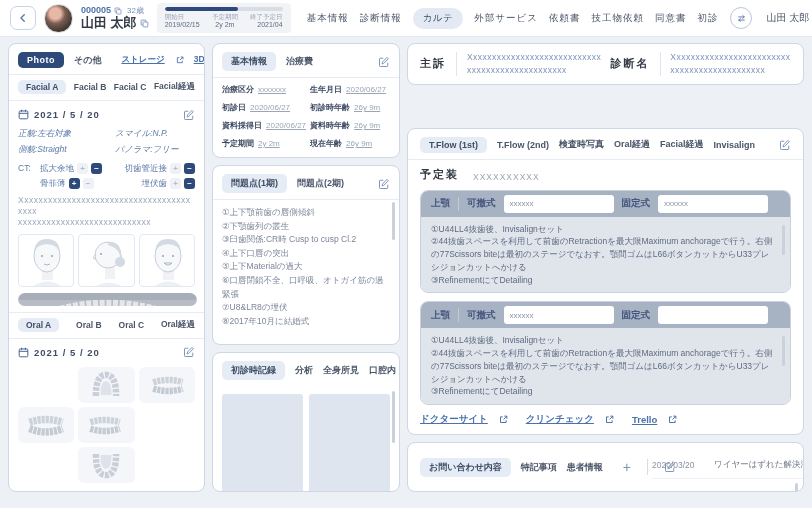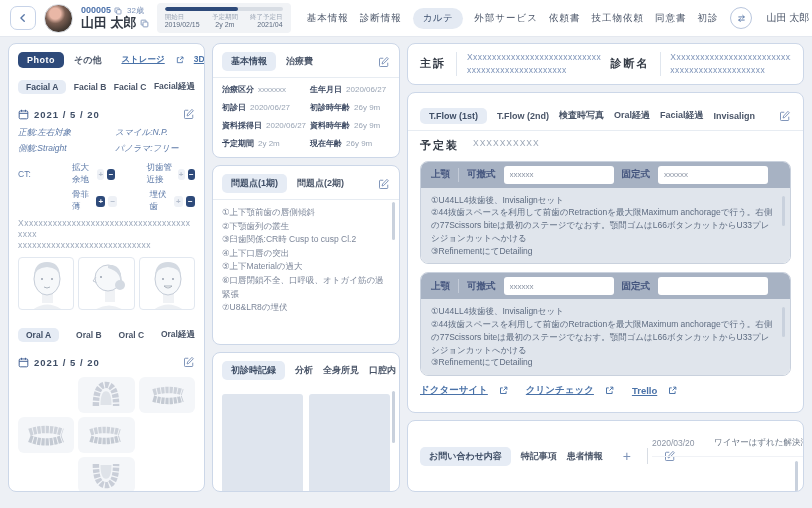--- a/index.html
+++ b/index.html
@@ -50,57 +50,57 @@
   
   .left-card { flex:1; padding:8px 9px; overflow:hidden; display:flex; flex-direction:column; }
   .left-card .hdiv { margin:6px -9px; }
   .link-blue { font-size:8.5px; color:#4a72a8; font-weight:bold; text-decoration:underline; display:inline-flex; align-items:center; gap:11px; cursor:pointer; white-space:nowrap; }
   .subtabs { display:flex; align-items:center; justify-content:space-between; }
   .subtabs .tab-plain { font-size:8.5px; }
   .subtabs .pill { font-size:8.5px; padding:2px 8px; }
   .daterow { display:flex; align-items:center; gap:5px; margin:2px 0 4px; }
   .datetext { font-size:9.5px; color:#3f4e66; letter-spacing:1px; font-weight:bold; }
   .attr-grid { display:grid; grid-template-columns:55% 45%; row-gap:4px; font-size:8.5px; color:#5d7aa8; margin:3px 0 4px;font-style:italic; }
-  .ct-row { display:flex; align-items:center; font-size:8.5px; color:#5d7aa8; margin-top:3px;gap:32px; }
+  .ct-row { display:flex; font-size:8.5px; color:#5d7aa8; margin-top:3px; }
   .ct-prefix { width:22px; flex:none; }
   .ct-item { display:flex; align-items:center; gap:3px; }
   .ct-item.second { margin-left:auto; }
   .ct-btn { width:11px; height:11px; border-radius:3px; background:#eef1f6; color:#b3bccb; font-size:8px; line-height:11px; text-align:center; cursor:pointer; font-weight:bold; }
   .ct-btn.on { background:#2e4a7a; color:#fff; }
   .note { font-size:8.5px; color:#9aa7ba; letter-spacing:0.5px; line-height:1.3; margin-top:5px; word-break:break-all; }
   .faces { display:flex; gap:4px; margin-top:6px; }
   .face-box { width:57px; height:53px; border:1px solid #e2e8f0; border-radius:4px; background:#fff; overflow:hidden; cursor:pointer; }
   .pano-box { width:179px; height:52px; border-radius:8px; overflow:hidden; margin-top:6px; cursor:pointer; }
   .teeth-grid { display:grid; grid-template-columns:repeat(3,1fr); gap:4px; margin-top:5px; }
   .tooth-box { height:36px; background:#f4f6f9; border-radius:6px; display:flex; align-items:center; justify-content:center; cursor:pointer; }
   .tb-top { grid-column:2; } .tb-bottom { grid-column:2; }
 
   
   .mid-card { padding:8px 9px; position:relative; }
   .mid-card .hdiv { margin:6px -9px; }
   .info-grid { display:grid; grid-template-columns:1fr 1fr; row-gap:7px; column-gap:4px; margin-top:2px; }
   .info-cell { font-size:8px; white-space:nowrap; }
   .info-cell .lb { font-weight:bold; color:#3d4a63; }
-  .info-cell .vl { color:#9aa5b5; margin-left:4px; }
+  .info-cell .vl { color:#9aa5b5; margin-left:4px;text-decoration:underline; }
   .problems-card { height:180px; overflow:hidden; }
   .plist { font-size:8.5px; color:#7c8699; line-height:1.6; }
   .records-card { flex:1; overflow:hidden; display:flex; flex-direction:column; }
   .rec-grid { display:grid; grid-template-columns:1fr 1fr; gap:6px; margin-top:2px; }
   .rec-box { height:118px; background:#dfe5ee; border-radius:3px; cursor:pointer; }
   .scrollbar { position:absolute; right:4px; width:3px; border-radius:2px; background:#c9d1dd; cursor:pointer; }
 
   
   .complaint-card { padding:7px 12px; display:flex; align-items:center; gap:10px; }
   .cgroup { display:flex; align-items:center; gap:10px; flex:1; min-width:0; }
   .clabel { font-size:11px; font-weight:bold; color:#333a45; white-space:nowrap; letter-spacing:2px; }
   .cvd { width:1px; height:24px; background:#e0e6ee; }
   .cval { font-size:8.5px; color:#7d93b8; line-height:1.5; letter-spacing:0.5px; overflow:hidden; }
-  .tflow-card { padding:15px 12px; position:relative; }
+  .tflow-card { padding:8px 12px; position:relative;margin-top:36px; }
   .tflow-card .hdiv { margin:6px -12px; }
-  .planrow { display:flex; align-items:flex-start; gap:14px; margin:7px 0 8px; }
+  .planrow { display:flex; align-items:flex-end; gap:14px; margin:7px 0 8px; }
   .planlabel { font-size:11px; font-weight:bold; color:#333a45; letter-spacing:2px; }
   .planval { font-size:8.5px; color:#9aa5b5; letter-spacing:1px; }
   .tblock { border-radius:8px; overflow:hidden; margin-bottom:8px; border:1px solid #c9d1dd; }
   .tblock-head { background:#a7b2c3; display:flex; align-items:center; gap:8px; padding:4px 10px; height:26px; }
   .tblock-head .jaw { font-size:9.5px; font-weight:bold; color:#44557e; }
   .tblock-head .hv { width:1px; height:14px; background:#c3cbd8; }
   .tblock-head .flabel { font-size:9.5px; font-weight:bold; color:#44557e; }
   .tblock-head input { width:110px; height:18px; border:none; border-radius:3px; background:#fff; font-size:8px; color:#8a93a3; padding:0 6px; outline:none; font-family:inherit; }
   .tblock-body { background:#e0e5ec; padding:6px 14px 6px 10px; position:relative; }
   .tblock-body .tline { font-size:8.5px; color:#5d6b80; line-height:1.5; }
@@ -395,20 +395,21 @@
         </div>
         <div class="hdiv"></div>
         <div class="plist">
           <div>①上下顎前歯の唇側傾斜</div>
           <div>②下顎歯列の叢生</div>
           <div>③臼歯関係:CR時 Cusp to cusp Cl.2</div>
           <div>④上下口唇の突出</div>
           <div>⑤上下Materialの過大</div>
           <div>⑥口唇閉鎖不全、口呼吸、オトガイ筋の過緊張</div>
           <div>⑦U8&amp;LR8の埋伏</div>
+          <div>⑧2017年10月に結婚式</div>
         </div>
         <div class="scrollbar" style="top:36px; height:38px;"></div>
       </div>
 
       <div class="card mid-card records-card">
         <div class="tabrow">
           <span class="pill lt">初診時記録</span>
           <span class="tab-plain">分析</span>
           <span class="tab-plain">全身所見</span>
           <span class="tab-plain">口腔内</span>

